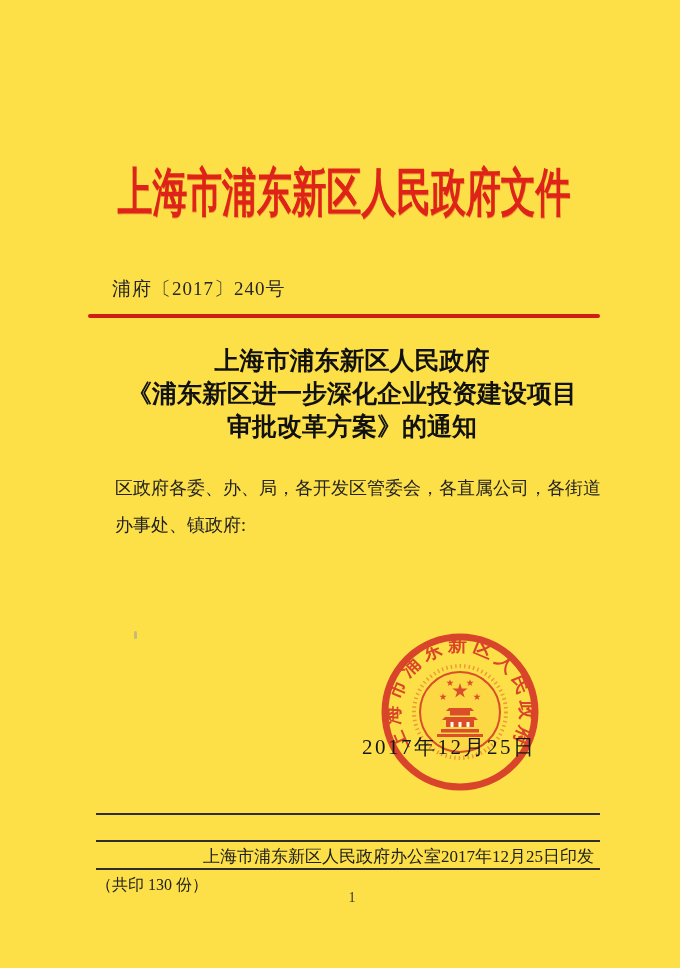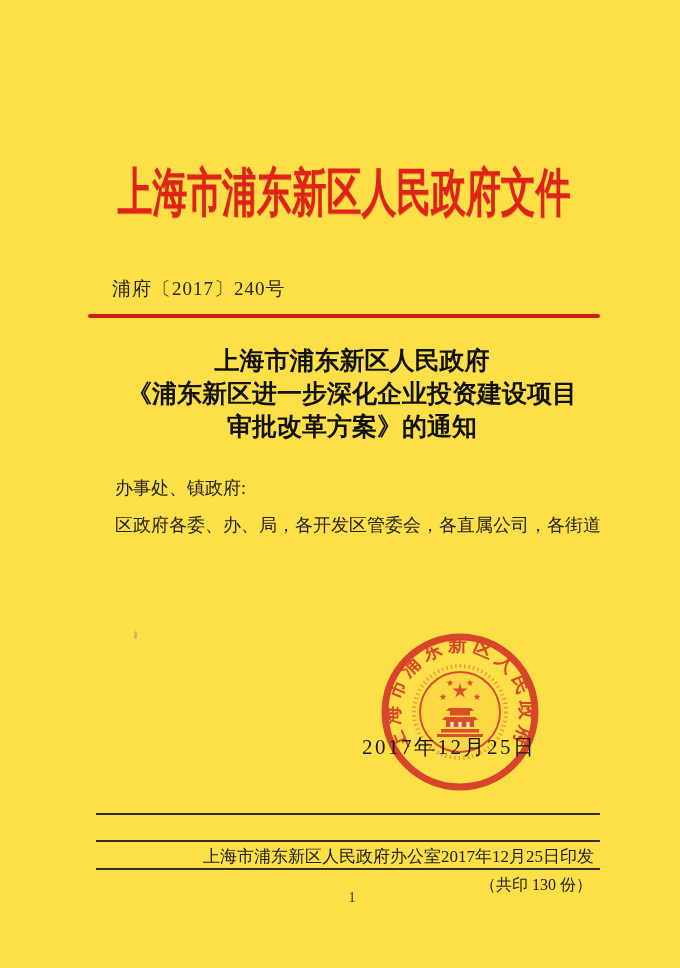--- a/index.html
+++ b/index.html
@@ -135,21 +135,21 @@
     color: #202020;
   }
   .issuer-row .issuer { padding-left: 6px; white-space: nowrap; }
   .issuer-row .print-info { padding-right: 6px; white-space: nowrap; }
 
   .copies {
     position: absolute;
     top: 874px;
     left: 96px;
     width: 496px;
-    text-align: right;
+    text-align: left;
     font-size: 16px;
     line-height: 22px;
     color: #202020;
     white-space: nowrap;
   }
   .page-number {
     position: absolute;
     top: 890px;
     left: 110px;
     width: 484px;
@@ -180,22 +180,22 @@
 
   <div class="red-rule"></div>
 
   <div class="doc-title">
     <div>上海市浦东新区人民政府</div>
     <div>《浦东新区进一步深化企业投资建设项目</div>
     <div>审批改革方案》的通知</div>
   </div>
 
   <div class="body-text">
+    <div>区政府各委、办、局，各开发区管委会，各直属公司，各街道</div>
     <div>办事处、镇政府:</div>
-    <div>区政府各委、办、局，各开发区管委会，各直属公司，各街道</div>
   </div>
 
   <div class="artifact-dot"></div>
 
   <svg class="seal-svg" viewBox="-85 -85 170 170">
     <defs>
       <path id="star" d="M0,-1 L0.225,-0.309 L0.951,-0.309 L0.363,0.118 L0.588,0.809 L0,0.382 L-0.588,0.809 L-0.363,0.118 L-0.951,-0.309 L-0.225,-0.309 Z"></path>
       <path id="sealArc" d="M -49.3 36.3 A 61 61 0 1 1 49.3 36.3" fill="none"></path>
     </defs>
     <g fill="#d63a28" stroke="none">

